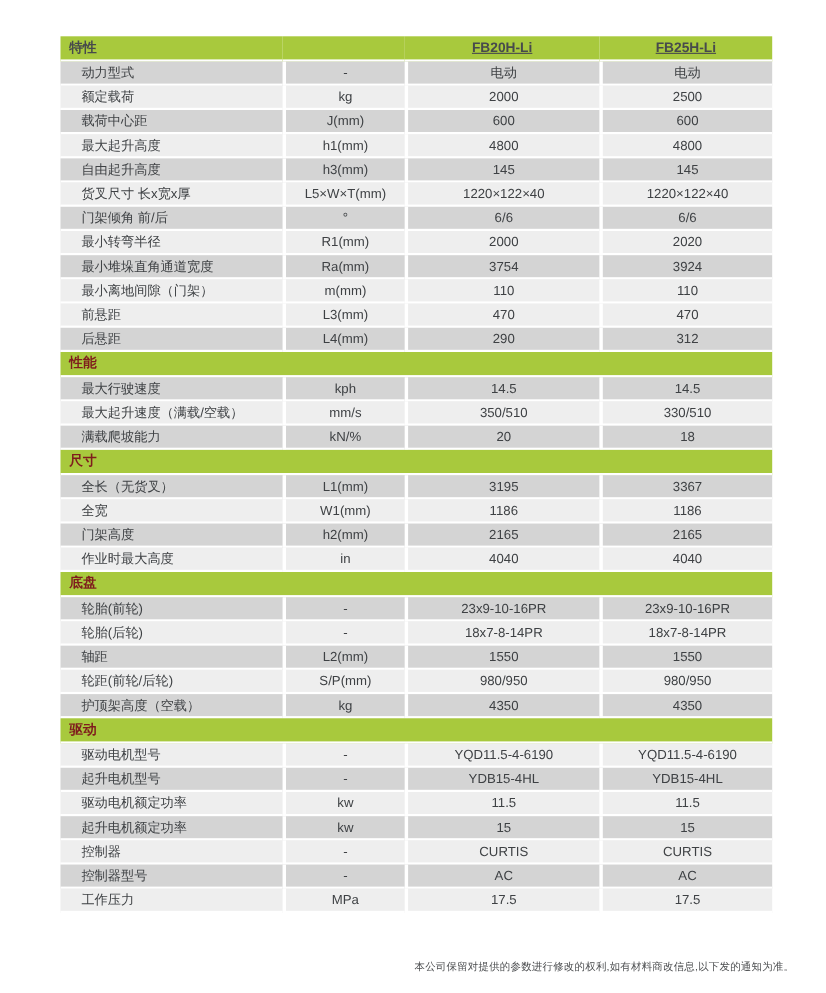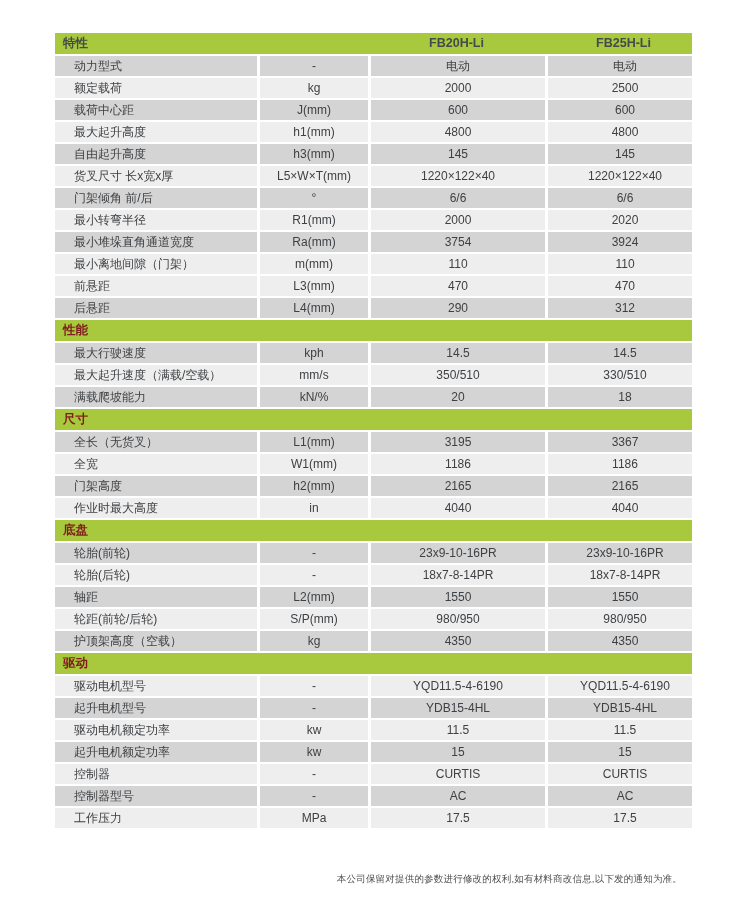--- a/index.html
+++ b/index.html
@@ -1,18 +1,18 @@
 <!DOCTYPE html>
 <html><head>
 <meta charset="utf-8">
 <style>
   html,body{margin:0;padding:0;background:#ffffff;}
   .page{
     position:relative;
-    width:692px;height:903px;
+    width:751px;height:903px;
     background:#ffffff;
     font-family:"Liberation Sans",sans-serif;
     overflow:hidden;
   }
   table.spec{
     position:absolute;left:55px;top:33px;
     width:647px;
     border-collapse:separate;border-spacing:0;
     table-layout:fixed;
   }
@@ -30,39 +30,39 @@
     border-bottom:2px solid #ffffff;
   }
   tr.head th{
     background:#a8c93d;
     font-weight:bold;
     color:#474a4c;
     height:21px;line-height:21px;
     font-size:12.5px;
   }
   tr.head th.c1{text-align:left;padding-left:8px;}
-  tr.head th.c3,tr.head th.c4{text-align:center;}
+  tr.head th.c3,tr.head th.c4{text-align:center;text-decoration:underline;}
   tbody td.c1{text-align:left;padding-left:19px;}
   tbody td.c2,tbody td.c3,tbody td.c4{text-align:center;}
   tbody tr.dark td{background:#d4d4d4;}
   tbody tr.light td{background:#eeeeee;}
   tbody tr.dark td + td,
   tbody tr.light td + td{border-left:3px solid #ffffff;}
   tbody tr.section td{
     background:#a8c93d;
     font-weight:bold;
     color:#7f1d1d;
     text-align:left;
     padding-left:8px;
     height:21px;line-height:21px;
     font-size:12.5px;
   }
   .disclaimer{
     position:absolute;
-    top:873px;right:10px;
+    top:873px;right:29px;
     font-size:9.5px;
     color:#4c4e50;
     letter-spacing:0.2px;
   }
 </style>
 </head>
 <body>
 
 <div class="page">
 

